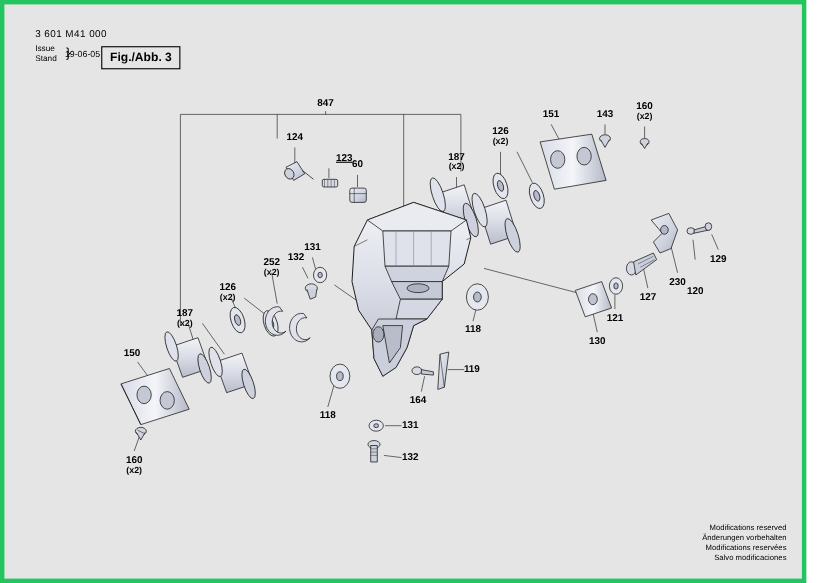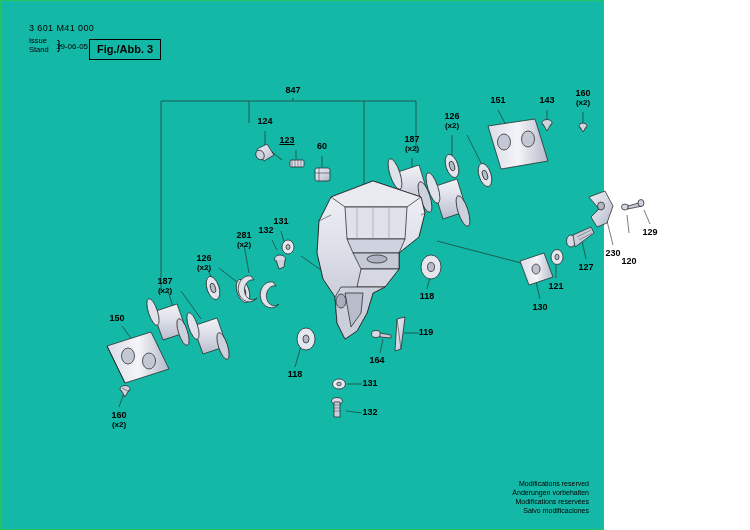--- a/index.html
+++ b/index.html
@@ -9,25 +9,25 @@
   body {
     width: 750px;
     height: 530px;
     background: #ffffff;
     font-family: "Liberation Sans", sans-serif;
     color: #000000;
     overflow: hidden;
   }
   #page {
     position: relative;
-    width: 604px;
+    width: 733px;
     height: 530px;
     box-sizing: border-box;
-    border: 1px solid #22c55e;
-    background: #14b8a6;
+    border: 4px solid #22c55e;
+    background: #e5e5e5;
   }
   
   .hdr-partno {
     position: absolute;
     left: 28px;
     top: 22px;
     font-size: 9px;
     letter-spacing: 0.4px;
   }
   .hdr-issue {
@@ -350,21 +350,21 @@
 
     </g>
   </svg>
 
   <div class="lbl" style="left:292px; top:84px;">
     <span>847</span>
   </div>
   <div class="lbl" style="left:264px; top:115px;">
     <span>124</span>
   </div>
-  <div class="lbl" style="left:286px; top:134px;text-decoration:underline;">
+  <div class="lbl" style="left:309px; top:134px;text-decoration:underline;">
     <span>123</span>
   </div>
   <div class="lbl" style="left:321px; top:140px;">
     <span>60</span>
   </div>
   <div class="lbl" style="left:411px; top:133px;">
     <span>187</span><span class="sub">(x2)</span>
   </div>
   <div class="lbl" style="left:451px; top:110px;">
     <span>126</span><span class="sub">(x2)</span>
@@ -372,21 +372,21 @@
   <div class="lbl" style="left:497px; top:94px;">
     <span>151</span>
   </div>
   <div class="lbl" style="left:546px; top:94px;">
     <span>143</span>
   </div>
   <div class="lbl" style="left:582px; top:87px;">
     <span>160</span><span class="sub">(x2)</span>
   </div>
   <div class="lbl" style="left:243px; top:229px;">
-    <span>281</span><span class="sub">(x2)</span>
+    <span>252</span><span class="sub">(x2)</span>
   </div>
   <div class="lbl" style="left:280px; top:215px;">
     <span>131</span>
   </div>
   <div class="lbl" style="left:265px; top:224px;">
     <span>132</span>
   </div>
   <div class="lbl" style="left:203px; top:252px;">
     <span>126</span><span class="sub">(x2)</span>
   </div>

